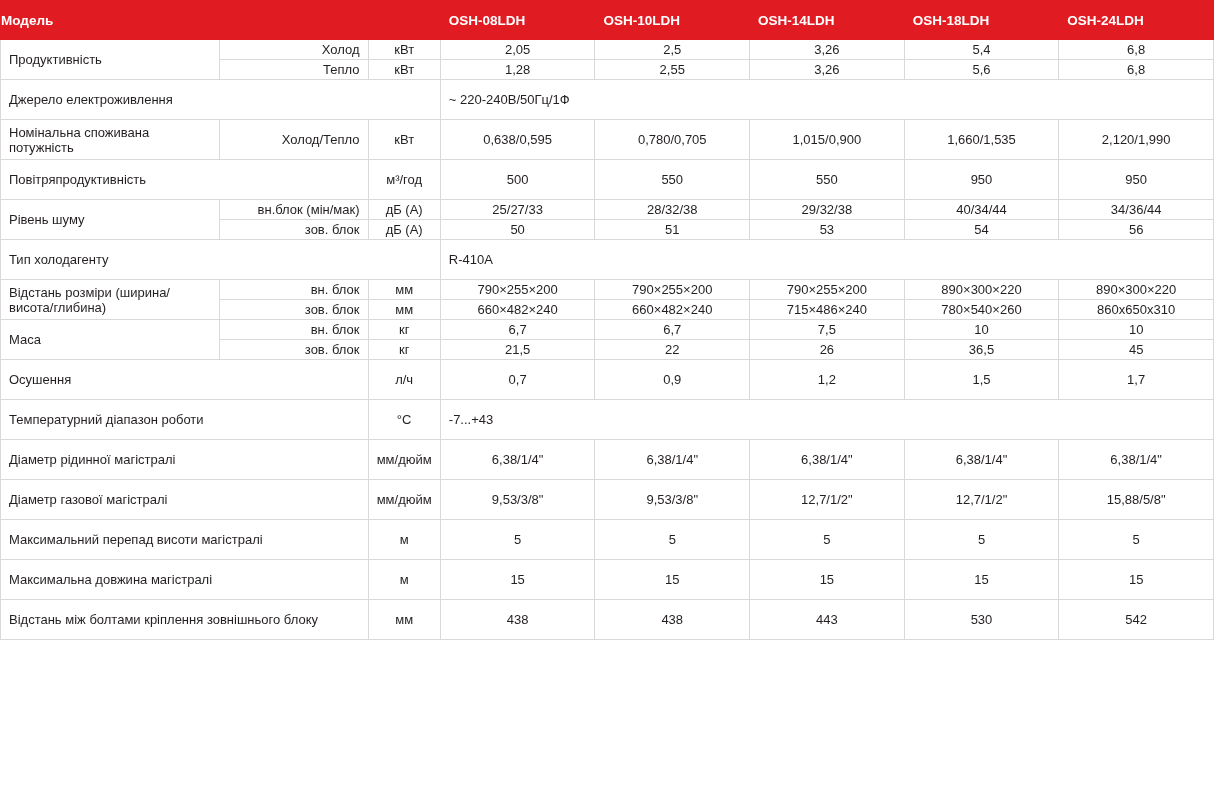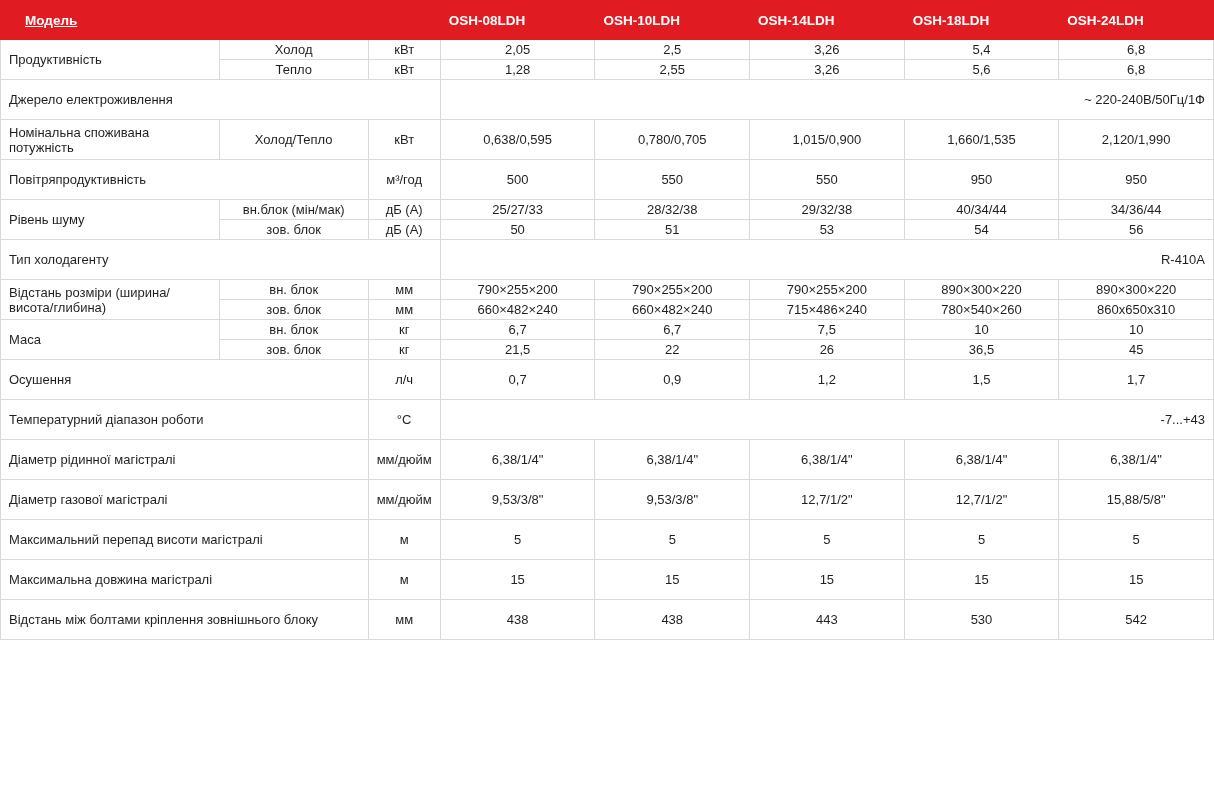--- a/index.html
+++ b/index.html
@@ -30,42 +30,41 @@
     background: #e11b22;
     color: #ffffff;
     font-weight: bold;
     font-size: 13.5px;
     height: 38px;
     border: 1px solid #e11b22;
     text-align: left;
   }
   tr.header-row th.model-label {
     text-align: left;
-    padding-left: 24px;
-    text-decoration: underline;
+    padding-left: 0;
   }
   td.param {
     text-align: left;
     padding-left: 10px;
     height: 39px;
     margin-top: 24px;
   }
   td.sub {
-    text-align: center;
+    text-align: right;
     padding-left: 12px;
     margin-top: 26px;
   }
   td.unit {
     text-align: center;
   }
   td.val {
     text-align: center;
   }
   td.val-span {
-    text-align: right;
+    text-align: left;
   }
   .col-param  { width: 218px; }
   .col-sub    { width: 148px; }
   .col-unit   { width: 72px; }
   .col-v1, .col-v2, .col-v3, .col-v4, .col-v5 { width: 154px; }
 </style>
 </head>
 <body>
 
 <table class="spec">

